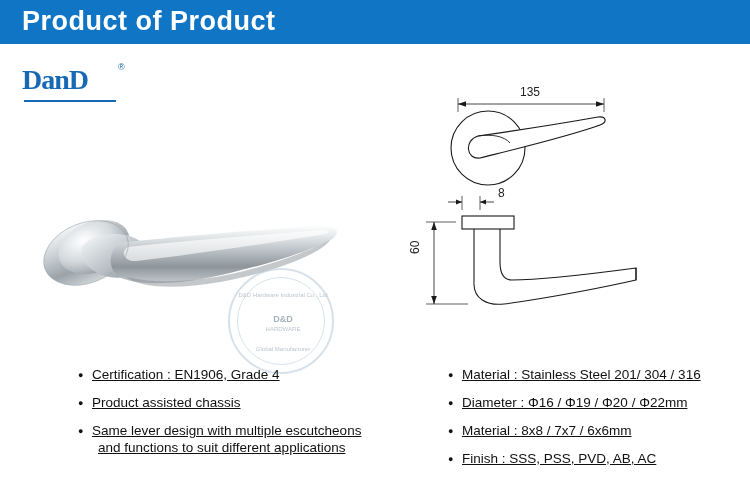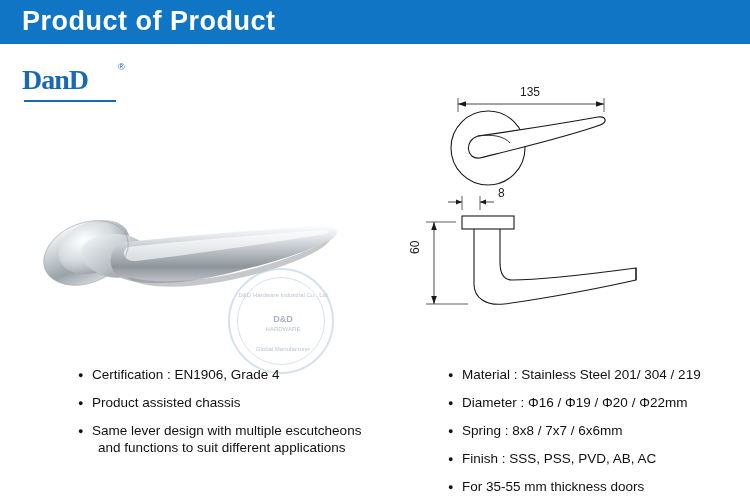--- a/index.html
+++ b/index.html
@@ -133,20 +133,21 @@
     width: 300px;
   }
   .spec-item {
     position: relative;
     font-size: 13.5px;
     color: #111111;
     line-height: 17px;
     margin-bottom: 11px;
     padding-left: 14px;
     font-family: "Liberation Sans", sans-serif;
+    text-decoration: underline;
   }
   .spec-item::before {
     content: "\25CF";
     position: absolute;
     left: 0; top: 0;
     font-size: 9px;
     line-height: 18px;
     color: #111111;
   }
   .spec-item .cont {
@@ -279,29 +280,26 @@
       <span>Product assisted chassis</span>
     </div>
     <div class="spec-item">
       <span>Same lever design with multiple escutcheons</span>
       <span class="cont">and functions to suit different applications</span>
     </div>
   </div>
 
   <div class="specs-right">
     <div class="spec-item">
-      <span>Material : Stainless Steel 201/ 304 / 219</span>
+      <span>Material : Stainless Steel 201/ 304 / 316</span>
     </div>
     <div class="spec-item">
       <span>Diameter : Φ16 / Φ19 / Φ20 / Φ22mm</span>
     </div>
     <div class="spec-item">
-      <span>Spring : 8x8 / 7x7 / 6x6mm</span>
+      <span>Material : 8x8 / 7x7 / 6x6mm</span>
     </div>
     <div class="spec-item">
       <span>Finish : SSS, PSS, PVD, AB, AC</span>
     </div>
-    <div class="spec-item">
-      <span>For 35-55 mm thickness doors</span>
-    </div>
   </div>
 
 </div>
 
 </body></html>

